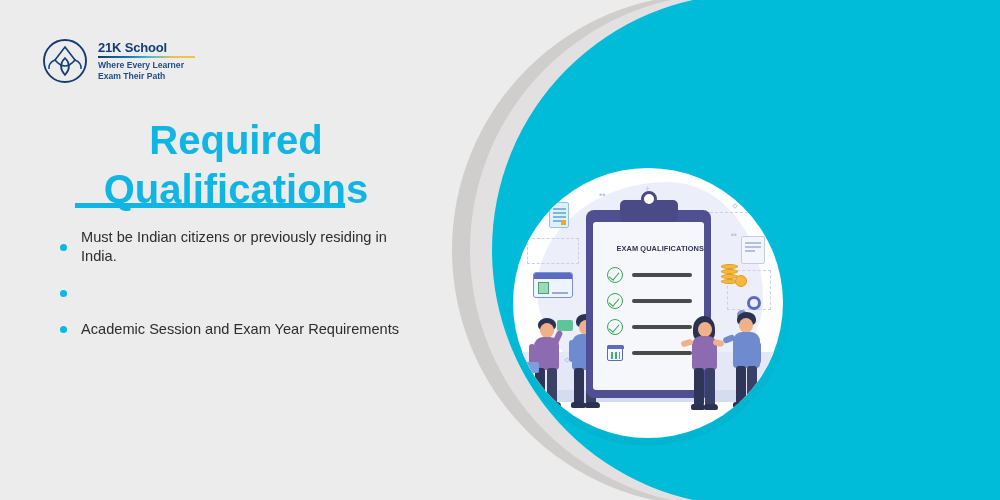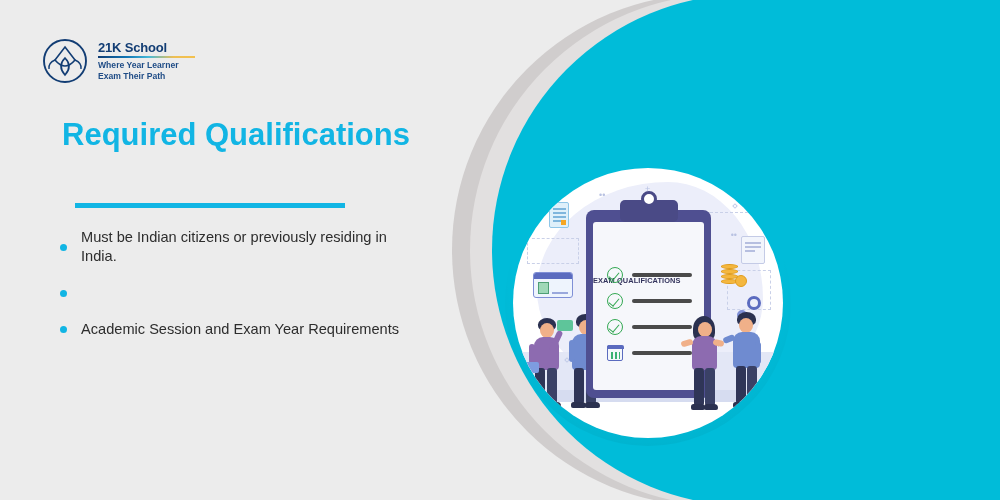--- a/index.html
+++ b/index.html
@@ -103,28 +103,27 @@
   .clip-ring{
     position:absolute;
     left:55px; top:-19px;
     width:16px; height:16px;
     border:3px solid #4a4a86;
     border-radius:50%;
     background:#fff;
   }
   .clip-title{
     position:absolute;
-    left:0; right:0; top:22px;
-    text-align:left;
+    left:15px; right:0; top:22px;
+    text-align:right;
     font-size:7.4px;
     font-weight:bold;
     letter-spacing:.1px;
     color:#33335c;
     font-family:"Liberation Sans", sans-serif;
-    margin-top:32px;
   }
   .row{
     position:absolute;
     left:14px; right:12px;
     height:18px;
     display:flex; align-items:center; gap:9px;
   }
   .row.r1{ top:44px; } .row.r2{ top:70px; }
   .row.r3{ top:96px; } .row.r4{ top:122px; }
   .tick{
@@ -264,21 +263,21 @@
     background:linear-gradient(90deg,#0f3c74 0%,#1176b5 30%,#46b9d8 52%,#eebf54 78%,#f3c14e 100%);
   }
   .logo-tag{
     font-size:8.6px; color:#1f4c86; line-height:1.28;
     font-weight:bold;
   }
 
   .title{
     position:absolute; left:36px; top:116px; width:400px;
     color:#11b5e4;
-    font-size:31px; font-weight:bold; line-height:1.22;
+    font-size:40px; font-weight:bold; line-height:1.22;
     text-align:center;
   }
   .title-rule{
     position:absolute; left:75px; top:203px;
     width:270px; height:5px; background:#11b5e4;
   }
 
   .bullets{
     position:absolute; left:60px; top:228px; width:360px;
   }
@@ -440,21 +439,21 @@
   <svg class="logo-mark" viewBox="0 0 46 46">
     <circle cx="23" cy="23" r="21" fill="none" stroke="#123d74" stroke-width="1.9"></circle>
     <path d="M23 9 L33 22 Q23 34 13 22 Z" fill="none" stroke="#123d74" stroke-width="1.6"></path>
     <path d="M23 20 Q31 28 23 37 Q15 28 23 20 Z" fill="none" stroke="#123d74" stroke-width="1.6"></path>
     <path d="M13 22 Q6 25 7 31" fill="none" stroke="#123d74" stroke-width="1.4"></path>
     <path d="M33 22 Q40 25 39 31" fill="none" stroke="#123d74" stroke-width="1.4"></path>
   </svg>
   <div class="logo-text">
     <div class="logo-name">21K School</div>
     <div class="logo-rule"></div>
-    <div class="logo-tag">Where Year Learner</div>
+    <div class="logo-tag">Where Every Learner</div>
     <div class="logo-tag">Exam Their Path</div>
   </div>
 </div>
 
 <div class="title">
   <div>Required Qualifications</div>
 </div>
 <div class="title-rule"></div>
 
 <div class="bullets">

